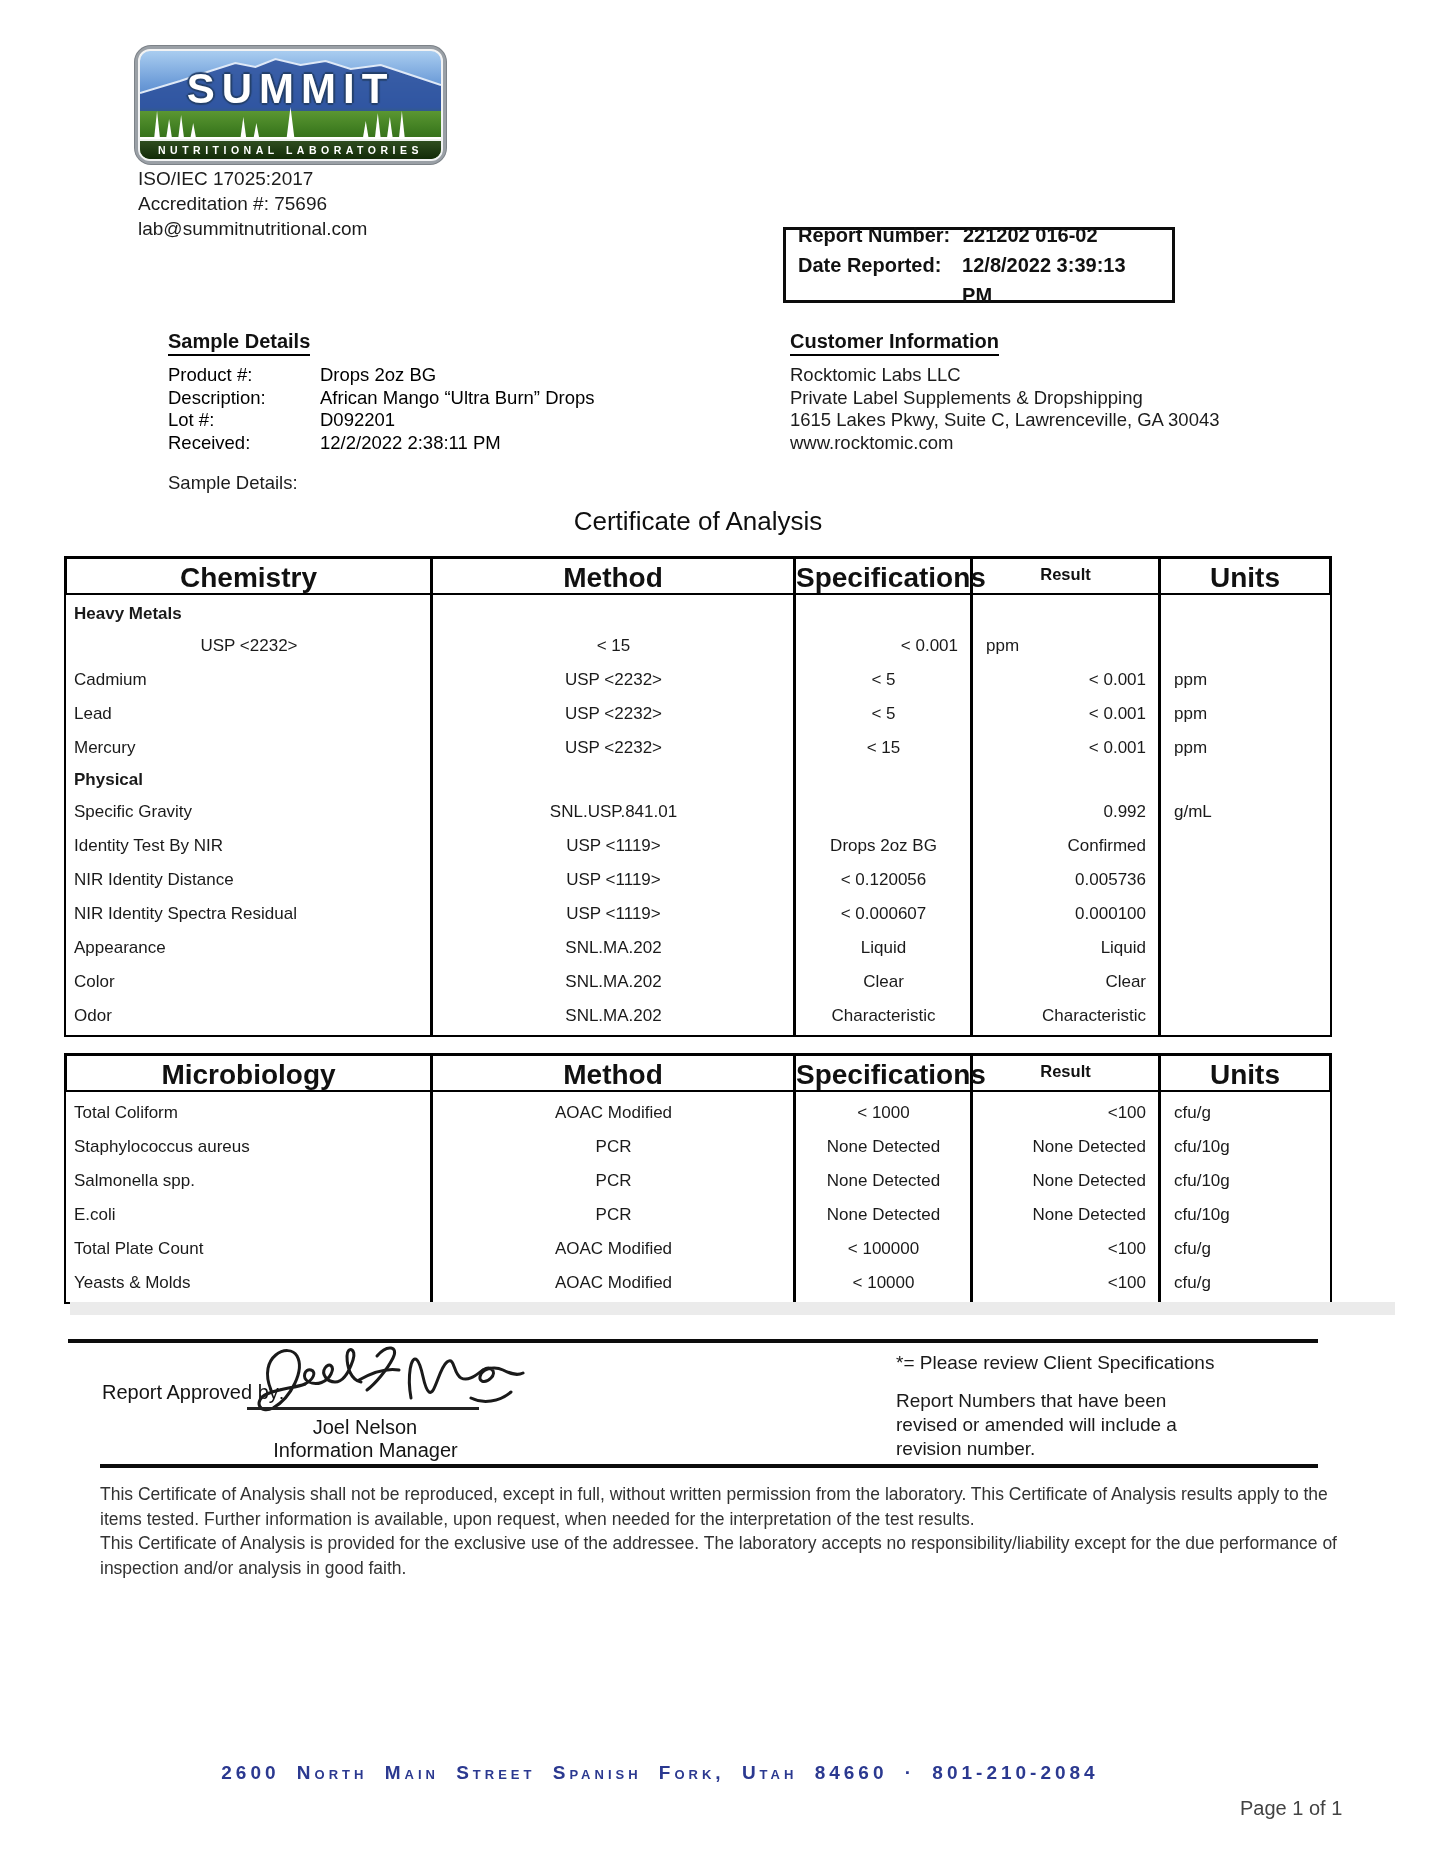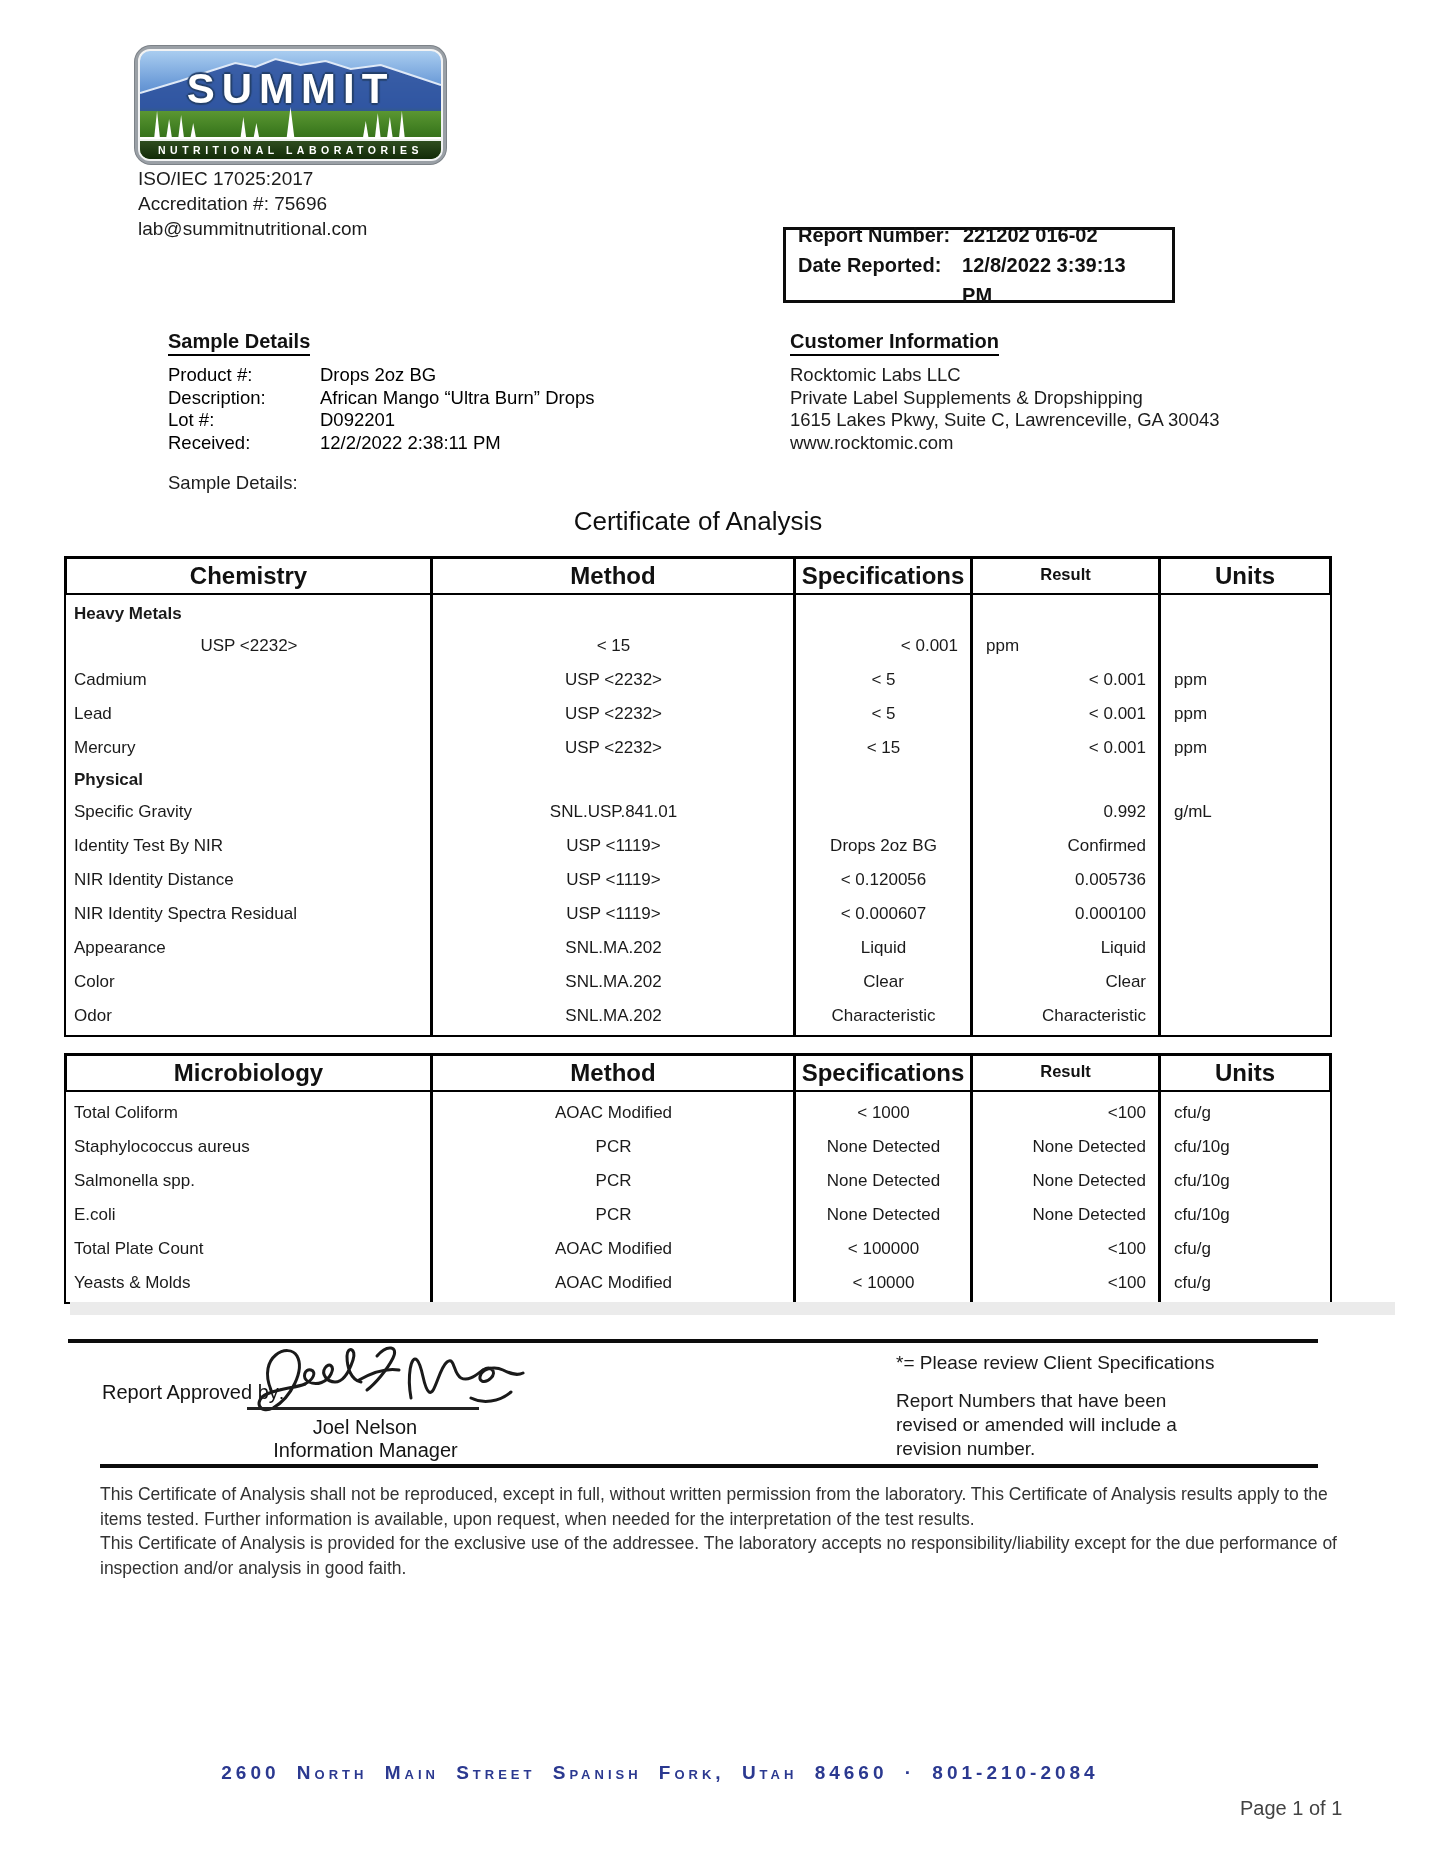--- a/index.html
+++ b/index.html
@@ -40,21 +40,21 @@
   .info-lines div{font-size:18.5px;line-height:22.5px;color:#1c1c1c;}
   .kv-wrap{margin-top:8px;}
   .sub-sample{position:absolute;left:168px;top:472px;font-size:18.5px;color:#1c1c1c;}
 
   
   .coa-title{position:absolute;left:64px;top:506px;width:1268px;text-align:center;font-size:26px;color:#0f0f0f;}
 
   
   .tgrid{display:grid;grid-template-columns:366px 363px 177px 188px 1fr;}
   .thead{position:absolute;left:64px;width:1268px;border:3px solid #000;box-sizing:border-box;background:#fff;}
-  .th{border-right:3px solid #000;text-align:center;font-weight:bold;font-size:24px;padding:3px 0 4px 0;}
+  .th{border-right:3px solid #000;text-align:center;font-weight:bold;font-size:28px;padding:3px 0 4px 0;}
   .th:last-child{border-right:none;border-radius:13px;}
   .th.small{font-size:16.5px;padding-top:6px;}
   .tbody{position:absolute;left:64px;width:1268px;border:2.5px solid #000;box-sizing:border-box;
     background:#fff;padding-top:4px;padding-bottom:2px;}
   .vline{position:absolute;top:0;bottom:0;width:2.5px;background:#000;}
   .trow{position:relative;}
   .trow .c{font-size:17px;color:#1a1a1a;height:34px;line-height:34px;overflow:visible;white-space:nowrap;}
   .trow.cat .c{height:30px;line-height:30px;font-weight:bold;}
   .c.name{text-align:left;padding-left:8px;}
   .c.method,.c.spec{text-align:center;}

